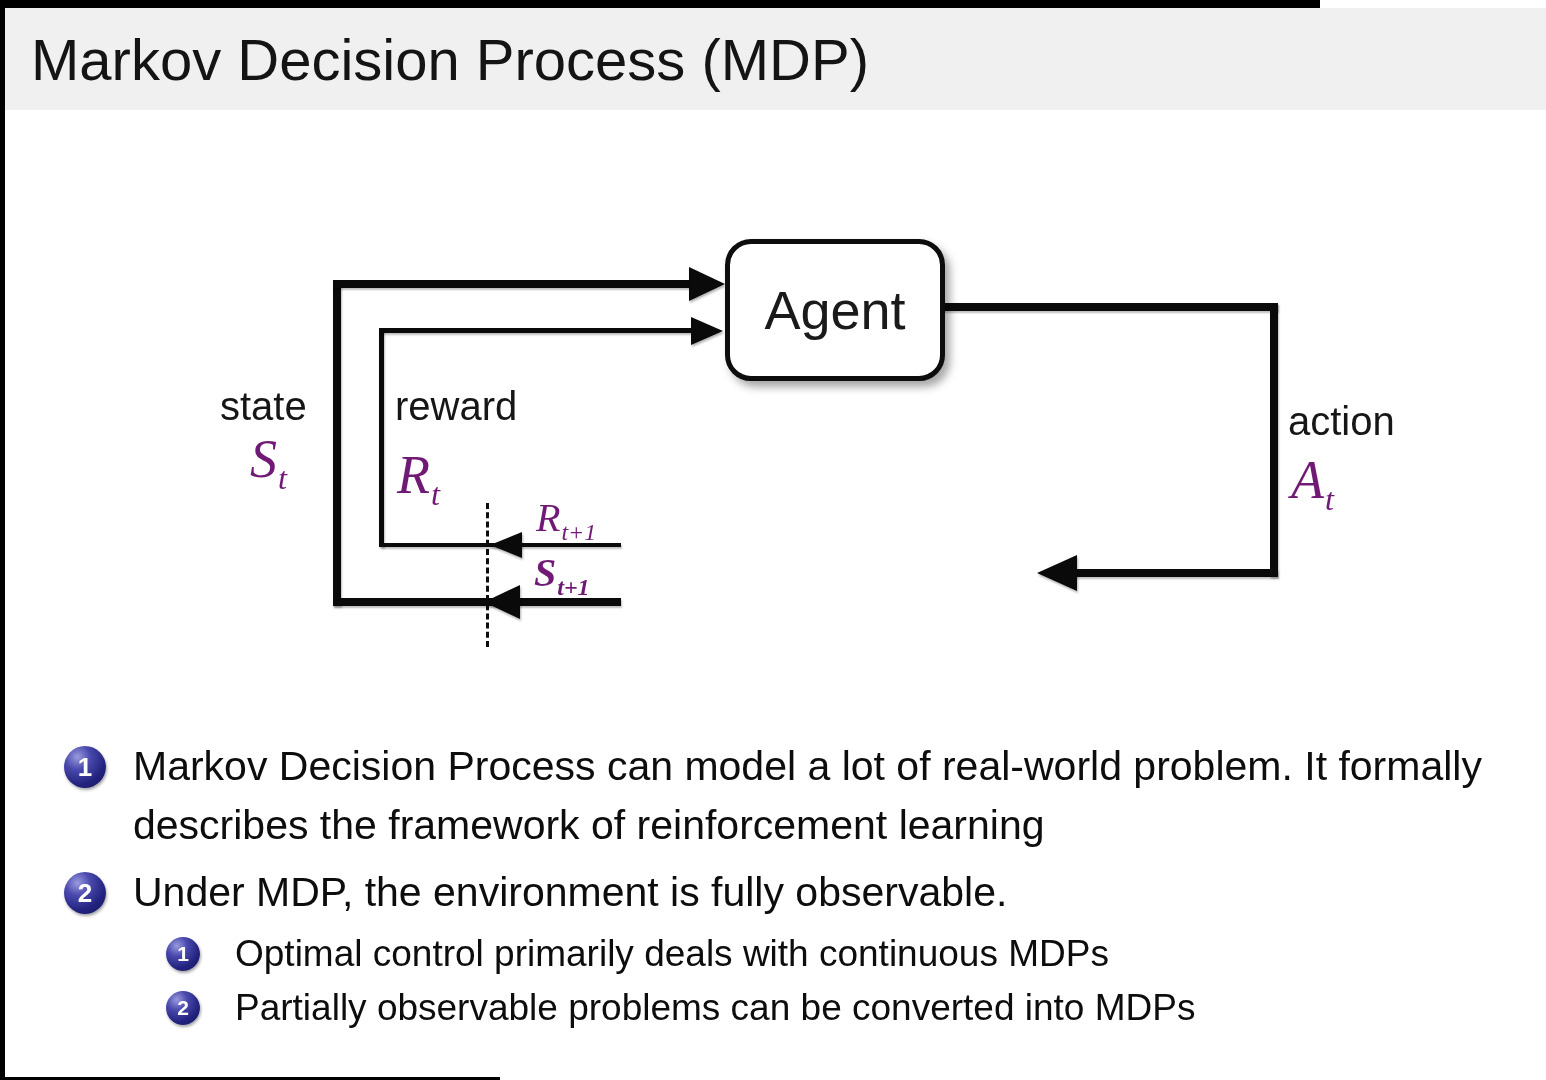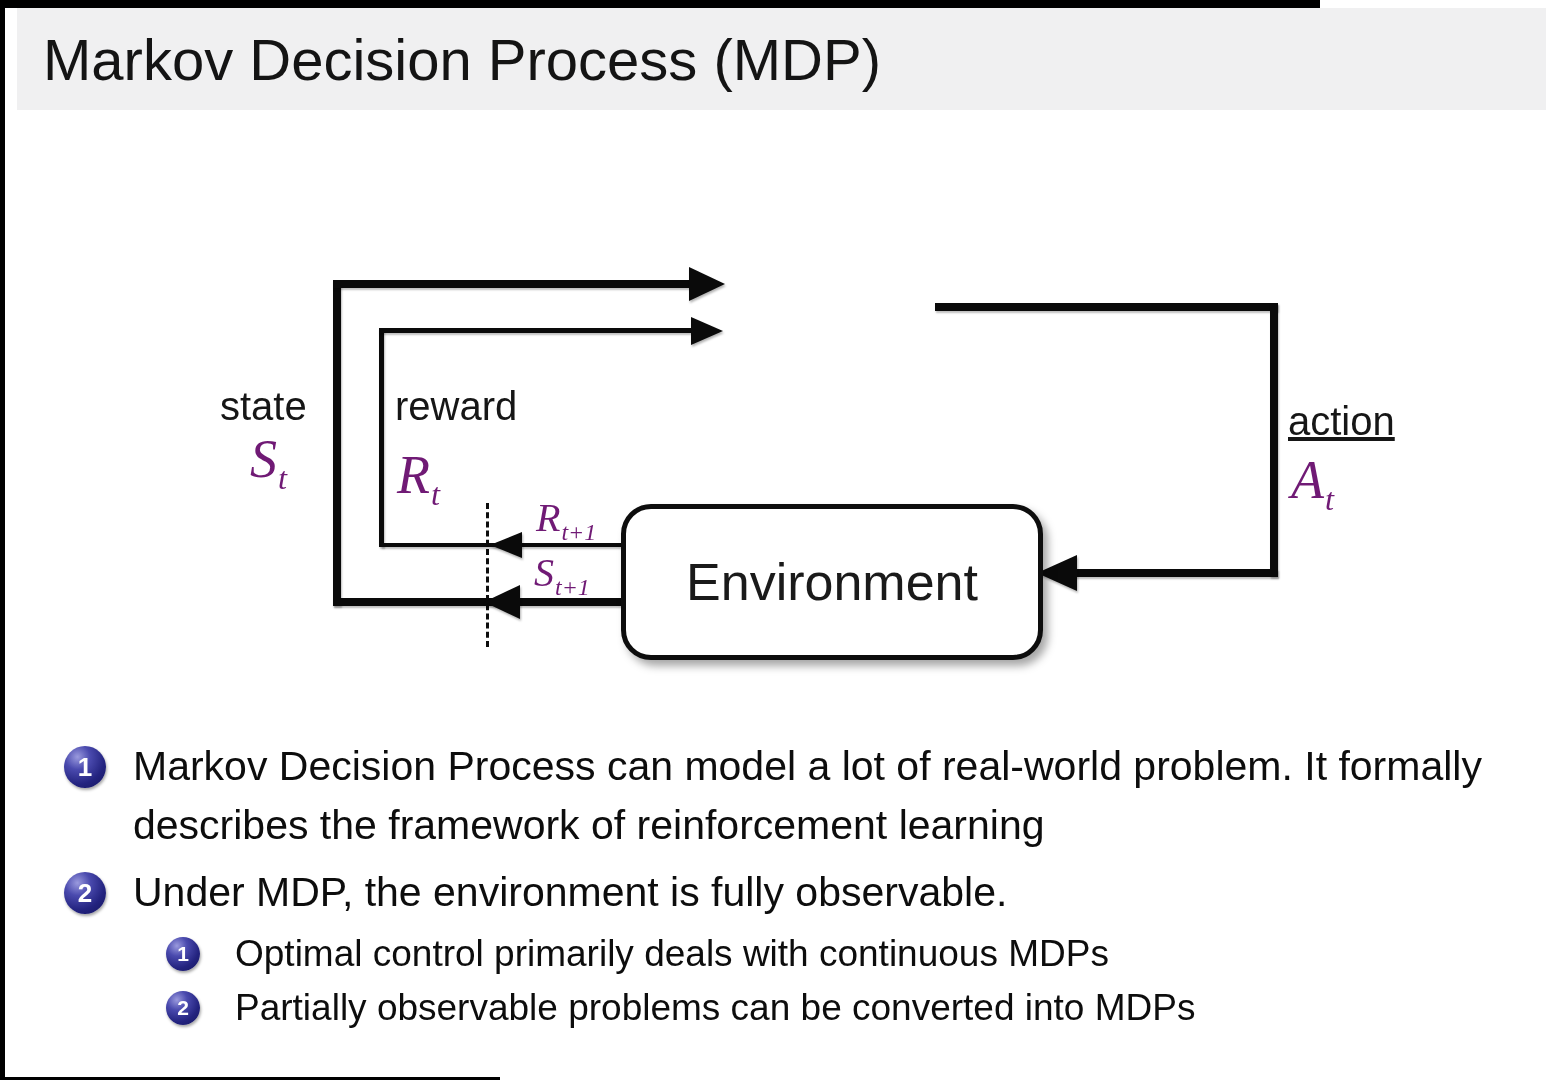--- a/index.html
+++ b/index.html
@@ -8,21 +8,21 @@
     font-family:"Liberation Sans",sans-serif;color:#111;overflow:hidden;
   }
   
   .edge-top{position:absolute;left:0;top:0;width:1320px;height:8px;background:#000;}
   .edge-left{position:absolute;left:0;top:0;width:5px;height:1080px;background:#000;}
   .edge-bottom{position:absolute;left:0;bottom:0;width:500px;height:3px;background:#000;}
 
   
   .titlebar{
     position:absolute;left:5px;top:8px;right:0;height:102px;background:#f0f0f1;
-    display:flex;align-items:center;margin-left:12px;
+    display:flex;align-items:center;
   }
   .titlebar h1{
     margin:0 0 0 26px;font-size:58px;font-weight:normal;color:#141414;
     letter-spacing:0;
   }
 
   
   .diagram{position:absolute;inset:0;}
   .node{
     position:absolute;background:#fff;border:5px solid #0d0d0d;
@@ -86,35 +86,35 @@
     <div class="ln" style="left:935px;top:303px;width:343px;height:8px;"></div>
     <div class="ln" style="left:1270px;top:303px;width:8px;height:274px;"></div>
     <div class="ln" style="left:1070px;top:569px;width:208px;height:8px;"></div>
     <div class="arrow l" style="left:1037px;top:555px;"></div>
 
     <div class="ln" style="left:381px;top:543px;width:240px;height:4px;"></div>
     <div class="arrow l sm" style="left:490px;top:532px;"></div>
     <div class="ln" style="left:333px;top:598px;width:288px;height:8px;"></div>
     <div class="arrow l md" style="left:484px;top:585px;"></div>
 
-    <div class="node env">
-      <span>Environment</span>
+    <div class="node agent">
+      <span>Agent</span>
     </div>
 
     <div class="dlabel" style="left:220px;top:384px;">state</div>
     <div class="math big" style="left:250px;top:428px;"><span>S</span><sub>t</sub></div>
 
     <div class="dlabel" style="left:395px;top:384px;">reward</div>
     <div class="math big" style="left:397px;top:444px;text-align:center;"><span>R</span><sub>t</sub></div>
 
-    <div class="dlabel" style="left:1288px;top:399px;text-decoration:underline;">action</div>
+    <div class="dlabel" style="left:1288px;top:399px;">action</div>
     <div class="math big" style="left:1291px;top:449px;"><span>A</span><sub>t</sub></div>
 
     <div class="math mid" style="left:536px;top:494px;font-family:Liberation Serif, serif;"><span>R</span><sub>t+1</sub></div>
-    <div class="math mid" style="left:534px;top:549px;"><span>S</span><sub>t+1</sub></div>
+    <div class="math mid" style="left:534px;top:549px;font-weight:bold;"><span>S</span><sub>t+1</sub></div>
   </div>
 
   <div class="row" style="left:64px;top:737px;">
     <div class="ball">1</div>
     <div class="txt">Markov Decision Process can model a lot of real-world problem. It formally describes the framework of reinforcement learning</div>
   </div>
 
   <div class="row" style="left:64px;top:863px;">
     <div class="ball">2</div>
     <div class="txt">Under MDP, the environment is fully observable.</div>

